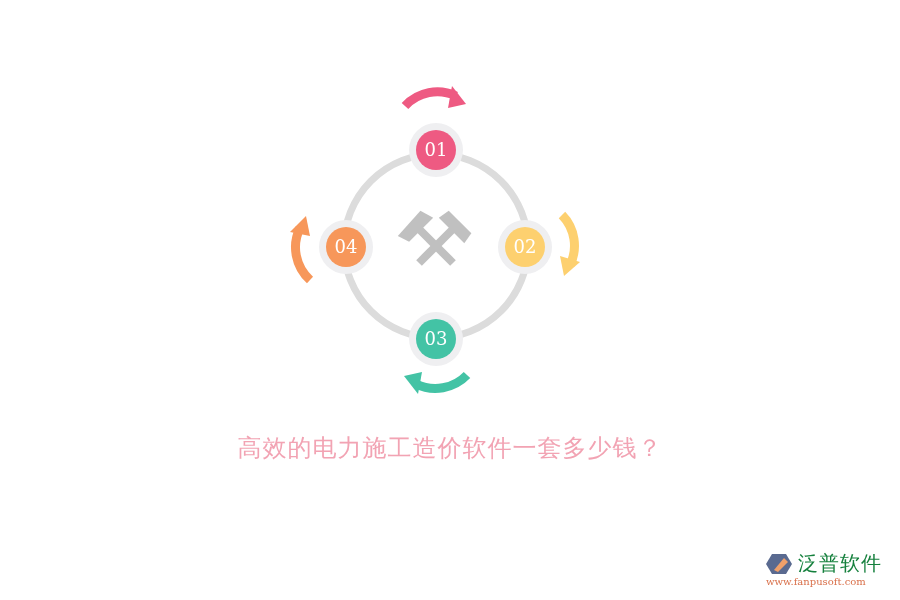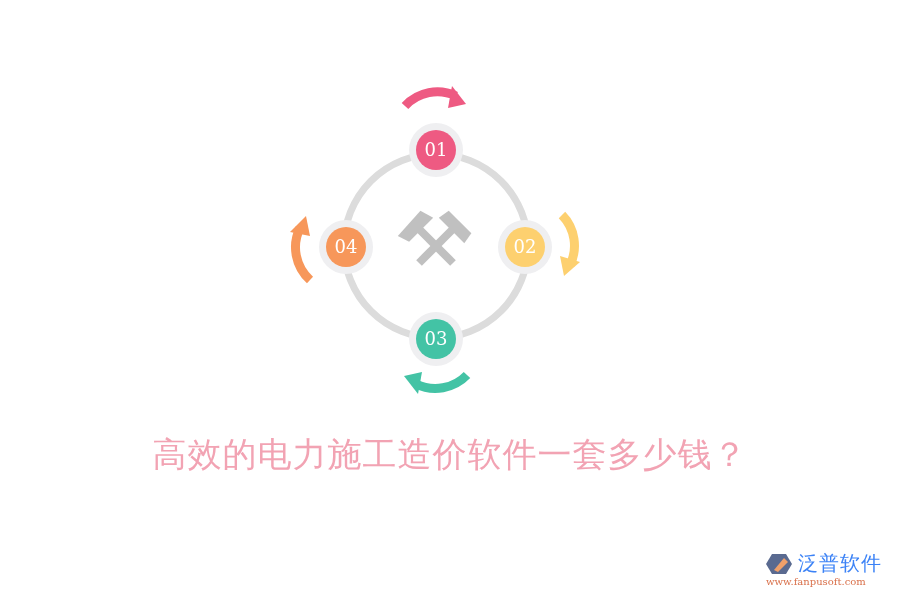--- a/index.html
+++ b/index.html
@@ -1,21 +1,21 @@
 <!DOCTYPE html>
 <html><head>
 <meta charset="utf-8">
 <style>
   html, body { margin:0; padding:0; }
   body { width:900px; height:600px; background:#ffffff; position:relative; overflow:hidden; font-family:"DejaVu Serif", serif; }
   .diagram { position:absolute; left:0; top:0; width:900px; height:600px; }
   .node-label { font-family:"DejaVu Serif", serif; font-size:18px; fill:#ffffff; }
-  .title { position:absolute; left:0; width:900px; top:432px; text-align:center; font-family:"DejaVu Serif", serif; font-size:34px; color:#f2a3b3; letter-spacing:1px; }
+  .title { position:absolute; left:0; width:900px; top:432px; text-align:center; font-family:"DejaVu Serif", serif; font-size:24px; color:#f2a3b3; letter-spacing:1px; }
   .logo { position:absolute; left:764px; top:550px; width:132px; height:44px; }
-  .logo-name { position:absolute; left:34px; top:0px; font-family:Liberation Sans, sans-serif; font-size:20px; color:#3b82f6; letter-spacing:1px; }
+  .logo-name { position:absolute; left:34px; top:0px; font-family:Liberation Sans, sans-serif; font-size:20px; color:#15803d; letter-spacing:1px; }
   .logo-url { position:absolute; left:2px; top:26px; font-family:"DejaVu Serif", serif; font-size:10px; color:#d9704a; }
   .logo-mark { position:absolute; left:2px; top:2px; width:26px; height:24px; }
 </style>
 </head>
 <body>
 
 <svg class="diagram" viewBox="0 0 900 600" xmlns="http://www.w3.org/2000/svg">
 
   <circle cx="436" cy="246" r="92" fill="none" stroke="#dcdcdc" stroke-width="7"></circle>
 

